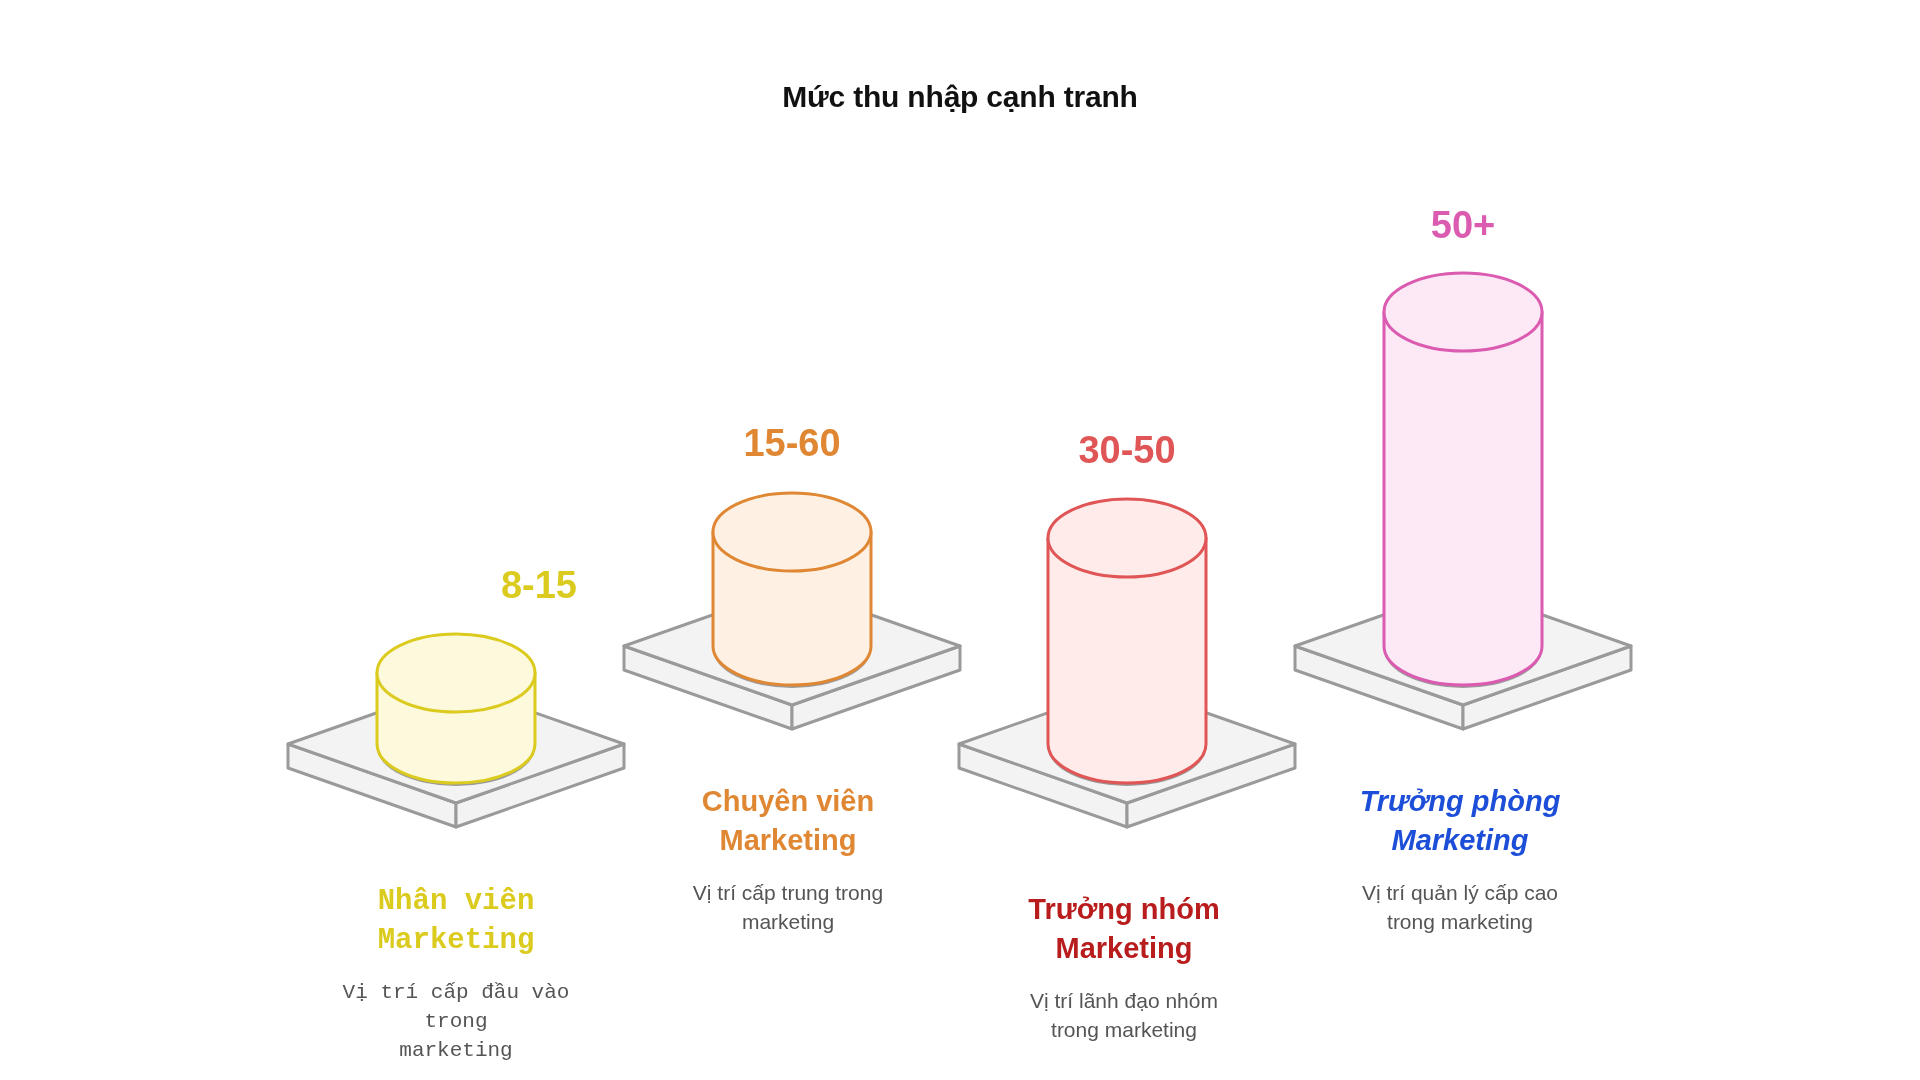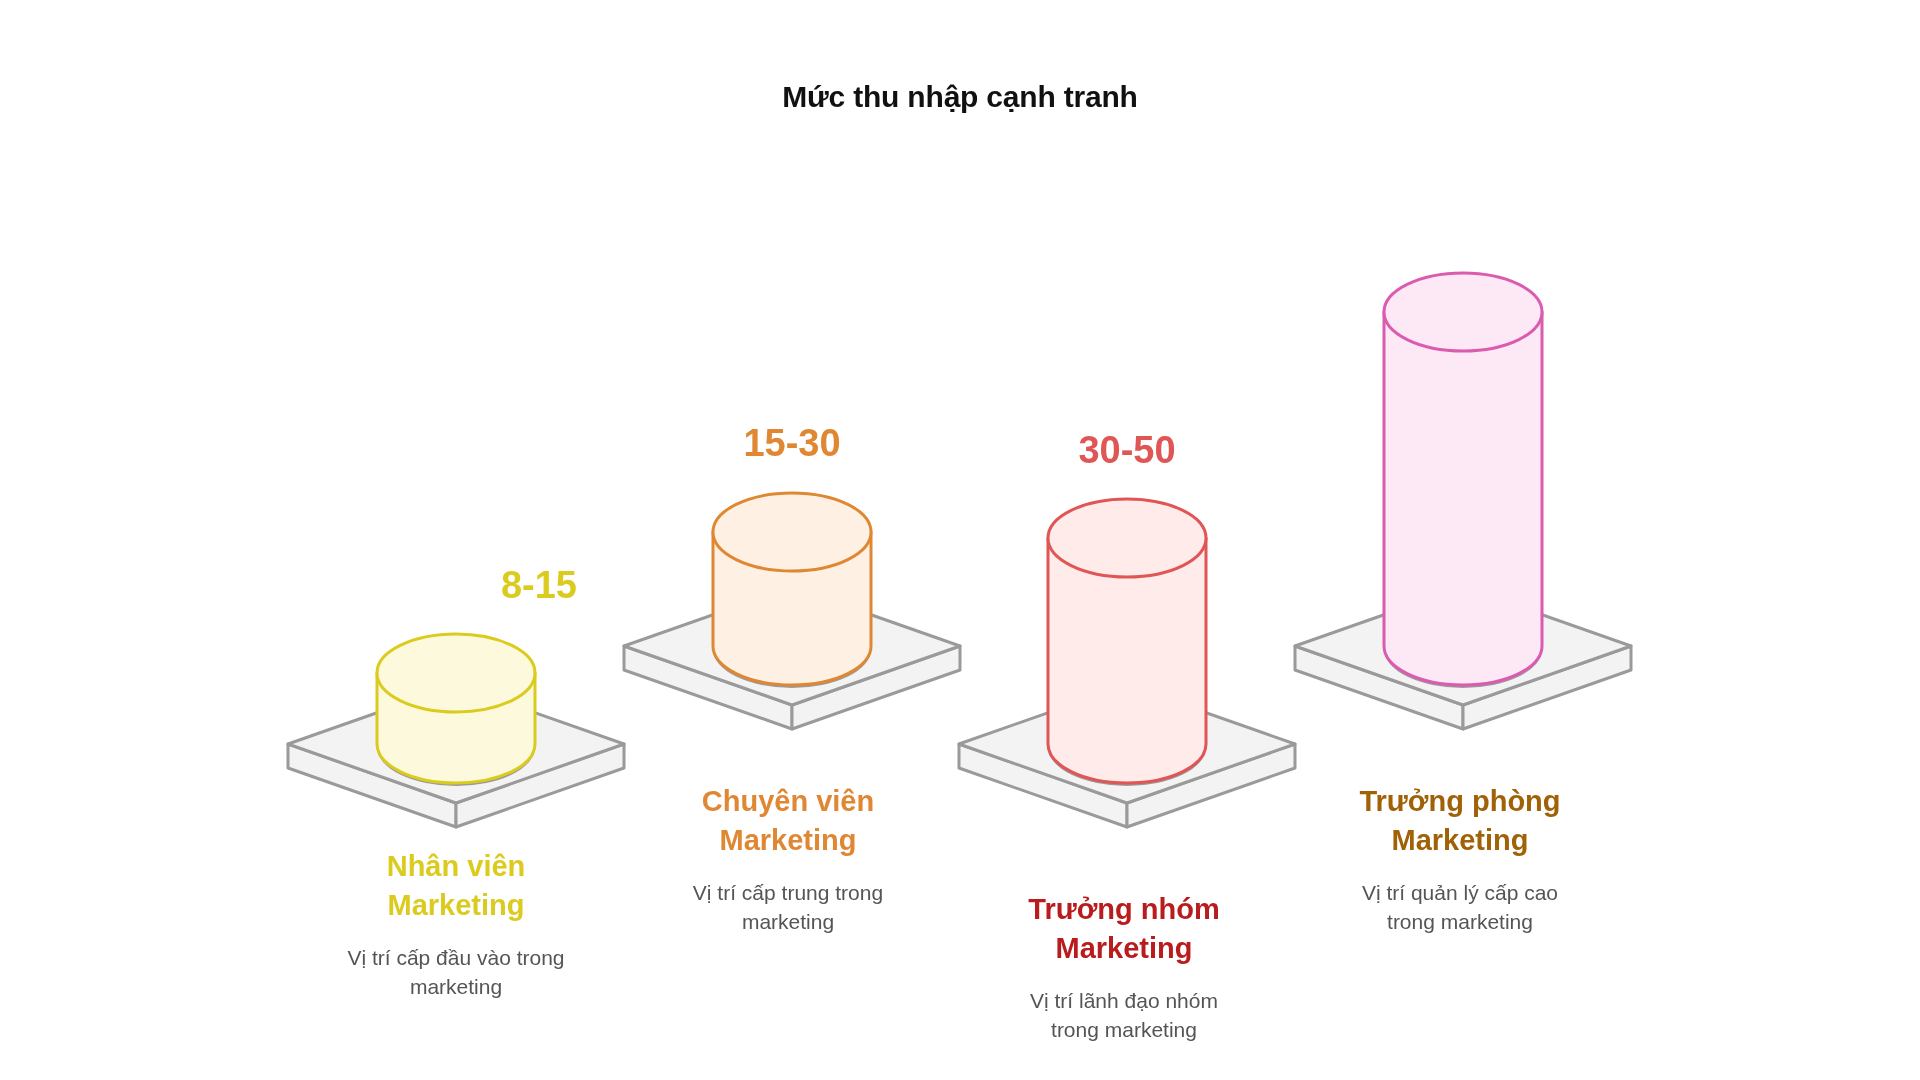--- a/index.html
+++ b/index.html
@@ -68,24 +68,25 @@
           <polygon points="1463,705 1631,646 1631,670 1463,729" fill="#f3f3f3" stroke="#9a9a9a" stroke-width="3" stroke-linejoin="round"></polygon>
           <polygon points="1295,646 1463,587 1631,646 1463,705" fill="#f3f3f3" stroke="#9a9a9a" stroke-width="3" stroke-linejoin="round"></polygon>
           <ellipse cx="1463" cy="649" rx="79" ry="39" fill="#9a9a9a"></ellipse>
           <path d="M 1384 312 L 1384 646 A 79 39 0 0 0 1542 646 L 1542 312 Z" fill="#fde9f6" stroke="#db5bb0" stroke-width="3" stroke-linejoin="round"></path>
           <ellipse cx="1463" cy="312" rx="79" ry="39" fill="#fde9f6" stroke="#db5bb0" stroke-width="3"></ellipse>
         </g>
       </g>
   </svg>
 
   <div class="value" id="val-0" style="left: 337px; top: 563px; color: rgb(220, 203, 31); text-align: right;">8-15</div>
-  <div class="value" id="val-1" style="left: 672px; top: 421px; color: rgb(224, 135, 51);">15-30</div>
+  <div class="value" id="val-1" style="left: 672px; top: 421px; color: rgb(224, 135, 51);">15-60</div>
   <div class="value" id="val-2" style="left: 1007px; top: 428px; color: rgb(224, 85, 85);">30-50</div>
+  <div class="value" id="val-3" style="left: 1343px; top: 203px; color: rgb(219, 91, 176);">50+</div>
 
-  <div class="block" id="blk-0" style="left:306px; top:847px;">
+  <div class="block" id="blk-0" style="left:306px; top:882px;font-family:Liberation Mono, monospace;">
     <div class="heading" style="color: rgb(220, 203, 31);">
       <span>Nhân viên</span>
       <span>Marketing</span>
     </div>
     <div class="desc">
       <span>Vị trí cấp đầu vào trong</span>
       <span>marketing</span>
     </div>
   </div>
 
@@ -105,21 +106,21 @@
       <span>Trưởng nhóm</span>
       <span>Marketing</span>
     </div>
     <div class="desc">
       <span>Vị trí lãnh đạo nhóm</span>
       <span>trong marketing</span>
     </div>
   </div>
 
   <div class="block" id="blk-3" style="left:1310px; top:782px;">
-    <div class="heading" style="color: #a16207;">
+    <div class="heading" style="color: #1d4ed8; font-style: italic;">
       <span>Trưởng phòng</span>
       <span>Marketing</span>
     </div>
     <div class="desc">
       <span>Vị trí quản lý cấp cao</span>
       <span>trong marketing</span>
     </div>
   </div>
 
 </div>

